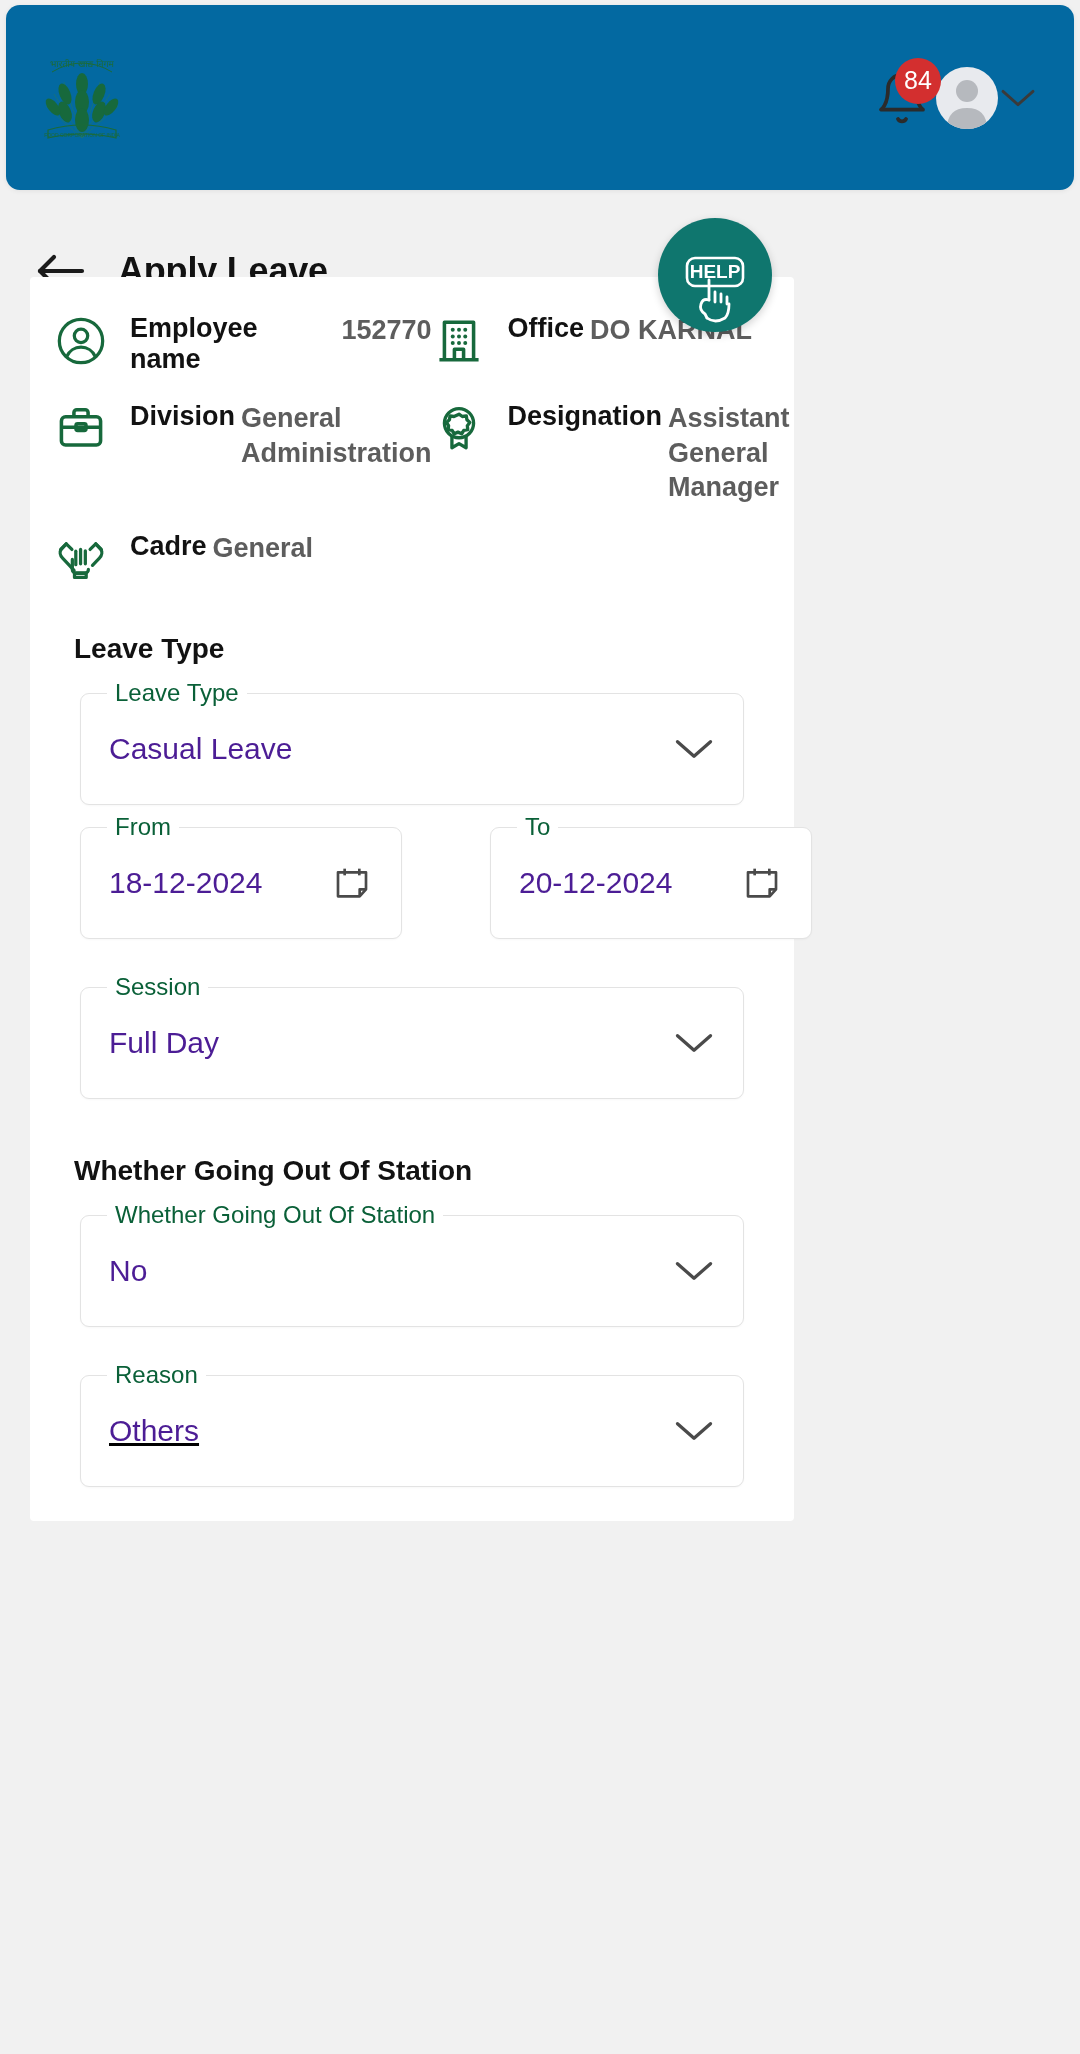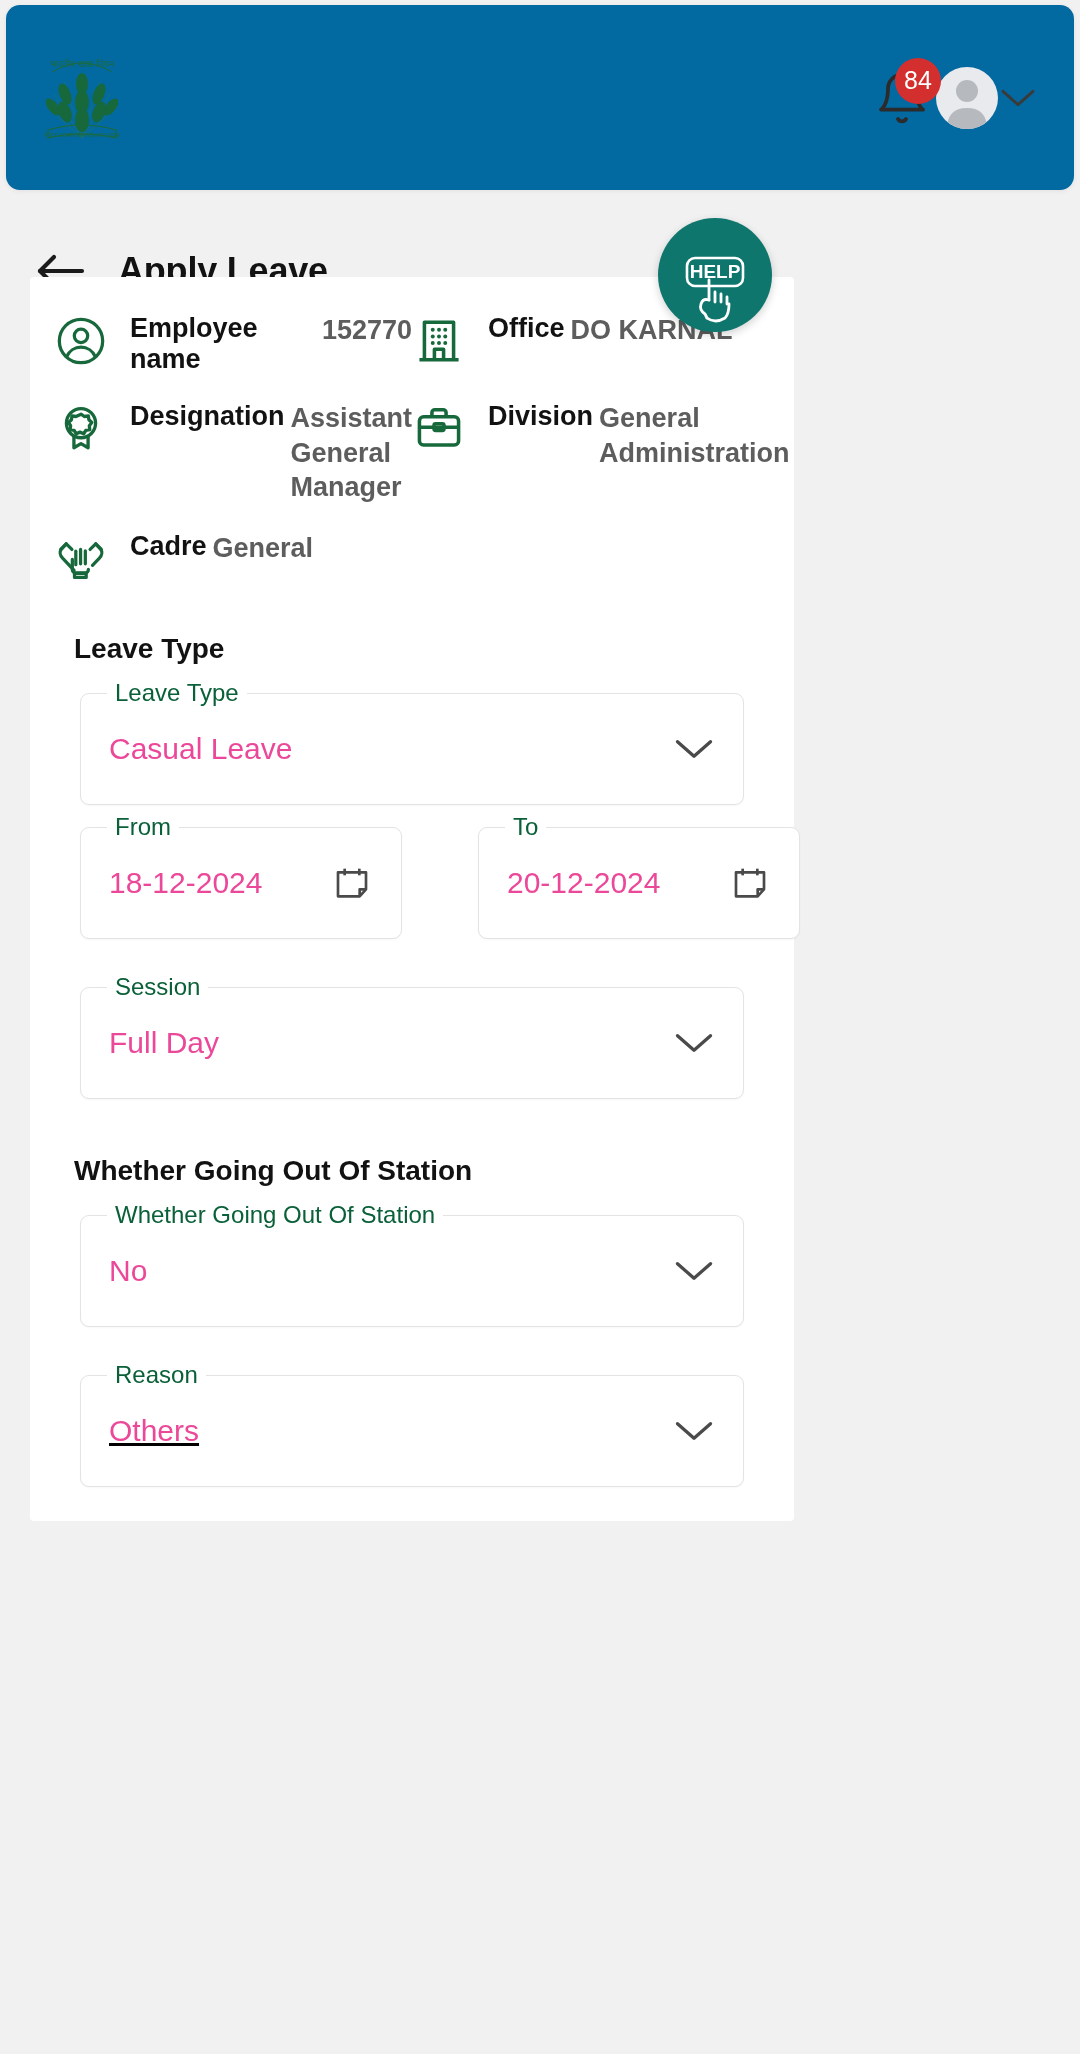--- a/index.html
+++ b/index.html
@@ -130,26 +130,26 @@
     background: #ffffff;
     padding: 0 8px;
     font-size: 24px;
     color: #0a6038;
     line-height: 1.2;
     white-space: nowrap;
   }
   .field .value {
     flex: 1;
     font-size: 30px;
-    color: #ec4899;
+    color: #4c1d95;
     font-weight: 400;
   }
   .field .trail { width: 46px; height: 46px; display:flex; align-items:center; justify-content:center; }
 
-  .row-2 { display: flex; gap: 4px; }
+  .row-2 { display: flex; gap: 16px; }
   .row-2 .field { width: 322px; flex: none; }
   .row-2 .field.left { margin-right: 44px; }
 
   
   .chev { display:block; }
 </style>
 </head>
 <body>
 
 <div class="appbar">
@@ -271,44 +271,44 @@
         </svg>
       </div>
       <div class="info-txt">
         <div class="info-label">Office</div>
         <div class="info-value">DO  KARNAL</div>
       </div>
     </div>
 
     <div class="info-item">
       <div class="info-ico">
-        <svg width="50" height="52" viewBox="0 0 24 24" fill="none" stroke="#17693c" stroke-width="1.6" stroke-linejoin="round">
-          <circle cx="12" cy="9.2" r="7"></circle>
-          <path d="M12 4.9l1.6 1.1 1.9-.3.3 1.9 1.4 1.3-1.2 1.5.2 1.9-1.9.4-1 1.6-1.8-.8-1.8.8-1-1.6-1.9-.4.2-1.9L6 8.9l1.4-1.3.3-1.9 1.9.3z"></path>
-          <path d="M8.6 15.3V21l3.4-2 3.4 2v-5.7"></path>
-        </svg>
-      </div>
-      <div class="info-txt">
-        <div class="info-label">Designation</div>
-        <div class="info-value">Assistant General Manager</div>
-      </div>
-    </div>
-
-    <div class="info-item">
-      <div class="info-ico">
         <svg width="52" height="50" viewBox="0 0 24 24" fill="none" stroke="#17693c" stroke-width="1.7" stroke-linejoin="round">
           <rect x="2.6" y="6.6" width="18.8" height="13.6" rx="2"></rect>
           <path d="M8.6 6.6V4.6a1.4 1.4 0 0 1 1.4-1.4h4a1.4 1.4 0 0 1 1.4 1.4v2"></path>
           <path d="M2.6 11.6h18.8"></path>
           <rect x="9.6" y="10" width="4.8" height="3.2" rx="0.8"></rect>
         </svg>
       </div>
       <div class="info-txt">
         <div class="info-label">Division</div>
         <div class="info-value">General Administration</div>
+      </div>
+    </div>
+
+    <div class="info-item">
+      <div class="info-ico">
+        <svg width="50" height="52" viewBox="0 0 24 24" fill="none" stroke="#17693c" stroke-width="1.6" stroke-linejoin="round">
+          <circle cx="12" cy="9.2" r="7"></circle>
+          <path d="M12 4.9l1.6 1.1 1.9-.3.3 1.9 1.4 1.3-1.2 1.5.2 1.9-1.9.4-1 1.6-1.8-.8-1.8.8-1-1.6-1.9-.4.2-1.9L6 8.9l1.4-1.3.3-1.9 1.9.3z"></path>
+          <path d="M8.6 15.3V21l3.4-2 3.4 2v-5.7"></path>
+        </svg>
+      </div>
+      <div class="info-txt">
+        <div class="info-label">Designation</div>
+        <div class="info-value">Assistant General Manager</div>
       </div>
     </div>
 
     <div class="info-item full">
       <div class="info-ico">
         <svg width="52" height="52" viewBox="0 0 24 24" fill="none" stroke="#17693c" stroke-width="1.5" stroke-linejoin="round" stroke-linecap="round">
           <path d="M2.6 7.6l2.6-2.6 2.6 2.6"></path>
           <path d="M21.4 7.6l-2.6-2.6-2.6 2.6"></path>
           <path d="M5.2 5L3 7.4c-1 1.2-.7 3 .5 4.2l5.3 5.6"></path>
           <path d="M18.8 5L21 7.4c1 1.2.7 3-.5 4.2l-3.2 3.3"></path>

